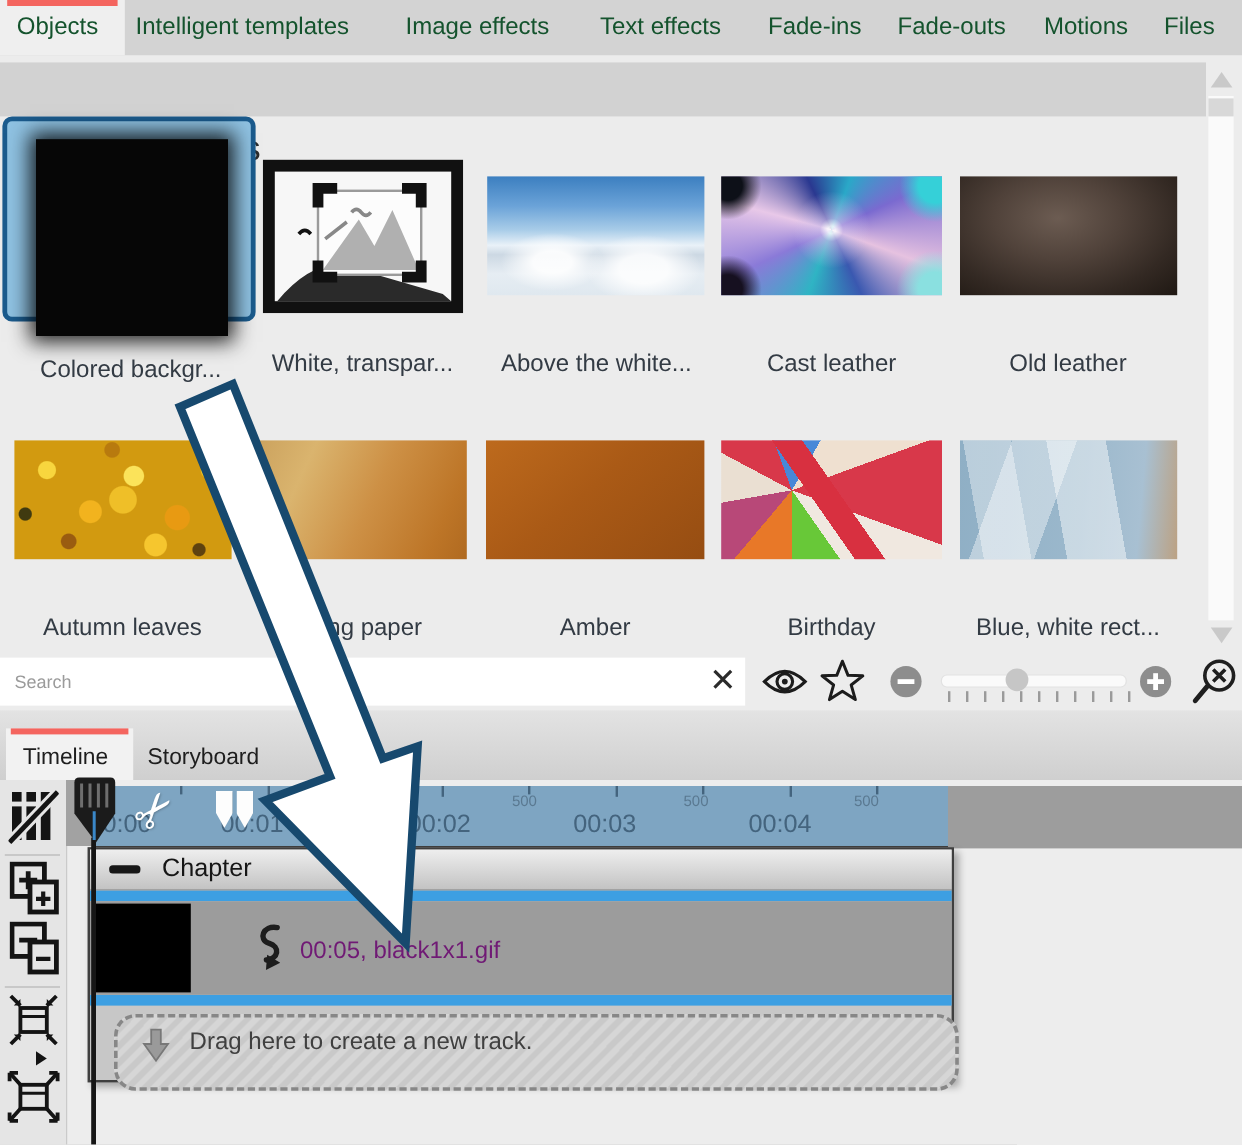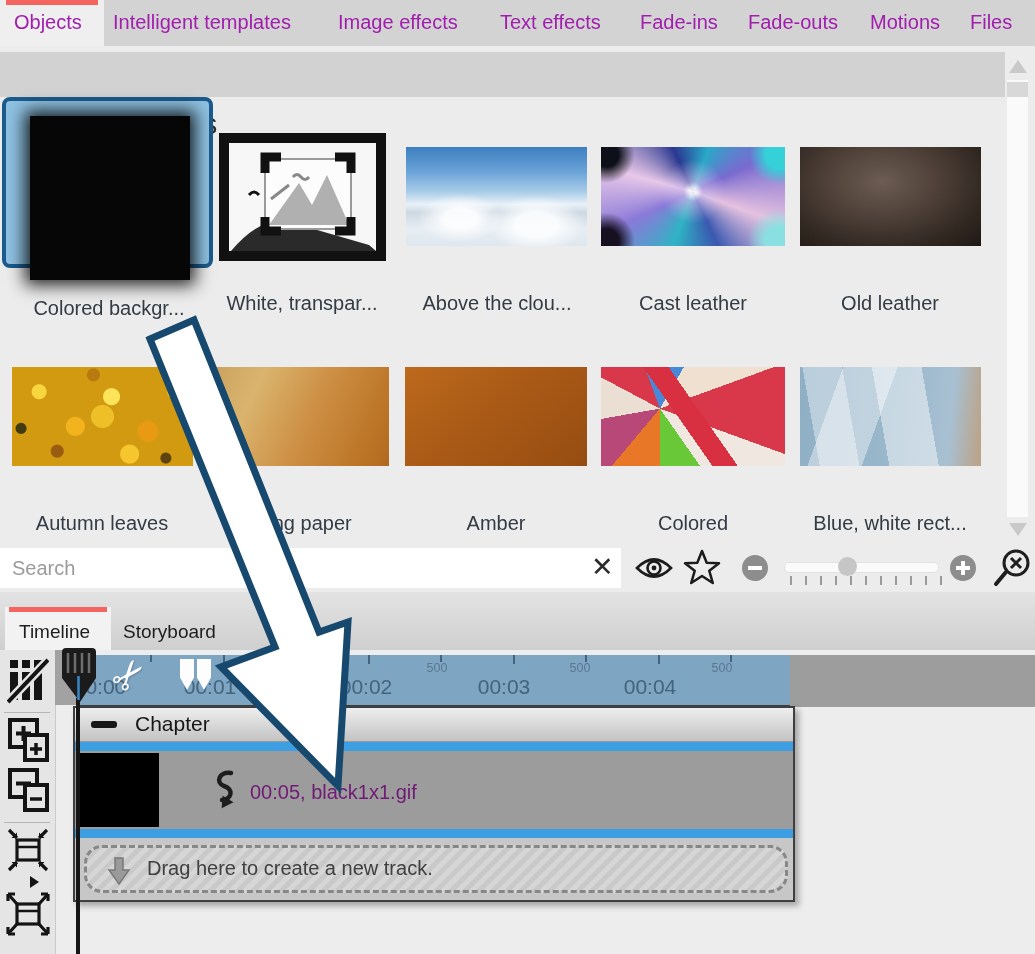--- a/index.html
+++ b/index.html
@@ -1,21 +1,21 @@
 <!DOCTYPE html>
 <html><head>
 <meta charset="utf-8">
 <style>
   html,body{margin:0;padding:0;background:#bbb;}
   #app{position:relative;width:1035px;height:954px;overflow:hidden;background:#ececec;
        font-family:"Liberation Sans",sans-serif;-webkit-font-smoothing:antialiased;}
   .abs{position:absolute;}
   
   .topbar{position:absolute;left:0;top:0;width:1035px;height:46px;background:#d3d3d3;}
-  .tab-label{position:absolute;top:11px;font-size:20px;color:#a21caf;white-space:nowrap;cursor:default;}
+  .tab-label{position:absolute;top:11px;font-size:20px;color:#14532d;white-space:nowrap;cursor:default;}
   .active-tab{position:absolute;left:0;top:0;width:104px;height:46px;background:#efefef;}
   .active-tab .redbar{position:absolute;left:6px;top:0;width:92px;height:5px;background:#f4655f;}
   .active-tab .tab-label{left:14px;}
   
   .sec-head{position:absolute;left:0;top:52px;width:1005px;height:45px;background:#d2d2d2;}
   .tri-collapse{position:absolute;left:16px;top:62px;width:0;height:0;
      border-bottom:21px solid #222;border-left:21px solid transparent;}
   .sec-title{position:absolute;left:48px;top:56px;font-size:29px;font-weight:300;color:#2c2c2c;}
   
   .glabel{position:absolute;font-size:20px;color:#333b44;white-space:nowrap;transform:translateX(-50%);}
@@ -60,21 +60,21 @@
      background:linear-gradient(80deg,transparent 10%,rgba(255,255,255,.38) 10% 30%,transparent 30% 45%,rgba(255,255,255,.46) 45% 70%,transparent 70%),
        linear-gradient(-70deg,transparent 55%,rgba(255,255,255,.4) 55% 80%,transparent 80%),
        linear-gradient(95deg,#8fafc5 0%,#9bb8cc 55%,#a8c0d2 82%,#bba387 99%);}
   
   .sb-track{position:absolute;left:1007px;top:80px;width:21px;height:437px;background:#fafafa;}
   .sb-thumb{position:absolute;left:1007px;top:82px;width:21px;height:15px;background:#d8d8d8;}
   .sb-up{position:absolute;left:1009px;top:60px;width:0;height:0;border-left:9px solid transparent;border-right:9px solid transparent;border-bottom:13px solid #c9c9c9;}
   .sb-down{position:absolute;left:1009px;top:523px;width:0;height:0;border-left:9px solid transparent;border-right:9px solid transparent;border-top:13px solid #c9c9c9;}
   
   .search-box{position:absolute;left:0;top:548px;width:621px;height:40px;background:#fff;border:0;
-     font-size:20px;color:#333;padding:0 30px 0 12px;box-sizing:border-box;font-family:"Liberation Sans",sans-serif;}
+     font-size:15px;color:#333;padding:0 30px 0 12px;box-sizing:border-box;font-family:"Liberation Sans",sans-serif;}
   .search-box::placeholder{color:#9b9b9b;}
   .clear-x{position:absolute;left:591px;top:551px;font-size:27px;font-weight:300;color:#2b2b2b;cursor:pointer;}
   .circle-btn{position:absolute;top:555px;width:26px;height:26px;border-radius:50%;background:#8d8d8d;cursor:pointer;}
   .circle-btn .h{position:absolute;left:6px;top:11px;width:14px;height:4px;background:#fff;}
   .circle-btn .v{position:absolute;left:11px;top:6px;width:4px;height:14px;background:#fff;}
   .slider-track{position:absolute;left:784px;top:562px;width:153px;height:9px;background:#fafafa;border:1px solid #e2e2e2;border-radius:5px;}
   .slider-thumb{position:absolute;left:838px;top:557px;width:19px;height:19px;border-radius:50%;background:#c6c6c6;cursor:grab;}
   .stick{position:absolute;top:576px;width:2px;height:9px;background:#9a9a9a;}
   
   .viewbar{position:absolute;left:0;top:592px;width:1035px;height:58px;background:linear-gradient(#e3e3e3,#cfcfcf);}
@@ -98,21 +98,21 @@
   
   .chapter{position:absolute;left:73px;top:706px;width:722px;height:196px;background:#c7c7c7;
      border:2px solid #3f3f3f;box-sizing:border-box;box-shadow:4px 4px 6px rgba(0,0,0,.3);z-index:10;}
   .ch-head{position:relative;height:33px;background:linear-gradient(#eeeeee,#c3c3c3);border-bottom:1px solid #9a9a9a;}
   .ch-dash{position:absolute;left:16px;top:13px;width:26px;height:7px;background:#171717;border-radius:3px;cursor:pointer;}
   .ch-title{position:absolute;left:60px;top:4px;font-size:21px;color:#161616;}
   .bluebar{height:9px;background:#3d9fe2;}
   .clip-row{position:relative;height:78px;background:#9c9c9c;}
   .clip-thumb{position:absolute;left:4px;top:2px;width:80px;height:74px;background:#000;}
   .clip-text{position:absolute;left:175px;top:30px;font-size:20px;color:#701a75;white-space:nowrap;}
-  .dropzone{position:absolute;left:9px;top:137px;width:704px;height:48px;border:3px dashed #878787;border-radius:18px;box-sizing:border-box;
+  .dropzone{position:absolute;left:20px;top:137px;width:704px;height:64px;border:3px dashed #878787;border-radius:18px;box-sizing:border-box;
      background:repeating-linear-gradient(135deg,#d6d6d6 0 5px,#c9c9c9 5px 10px);}
   .drop-text{position:absolute;left:60px;top:9px;font-size:20px;color:#404040;white-space:nowrap;}
   .overlay{position:absolute;left:0;top:0;z-index:60;pointer-events:none;}
   .icon-svg{position:absolute;}
 </style>
 </head>
 <body>
 
 <div id="app">
 
@@ -153,27 +153,27 @@
   <div class="thumb t-clouds"></div>
   <div class="thumb t-acrylic"></div>
   <div class="thumb t-leather"></div>
   <div class="thumb t-autumn"></div>
   <div class="thumb t-baking"></div>
   <div class="thumb t-amber"></div>
   <div class="thumb t-birthday"></div>
   <div class="thumb t-bluewhite"></div>
 
   <span class="glabel" style="left:302px;top:292px">White, transpar...</span>
-  <span class="glabel" style="left:497px;top:292px">Above the clou...</span>
+  <span class="glabel" style="left:497px;top:292px">Above the white...</span>
   <span class="glabel" style="left:693px;top:292px">Cast leather</span>
   <span class="glabel" style="left:890px;top:292px">Old leather</span>
   <span class="glabel" style="left:102px;top:512px">Autumn leaves</span>
   <span class="glabel" style="left:305px;top:512px">king paper</span>
   <span class="glabel" style="left:496px;top:512px">Amber</span>
-  <span class="glabel" style="left:693px;top:512px">Colored</span>
+  <span class="glabel" style="left:693px;top:512px">Birthday</span>
   <span class="glabel" style="left:890px;top:512px">Blue, white rect...</span>
 
   <div class="sb-up"></div>
   <div class="sb-track"></div>
   <div class="sb-thumb"></div>
   <div class="sb-down"></div>
 
   <input class="search-box" type="text" placeholder="Search" style="">
   <span class="clear-x">✕</span>
 

